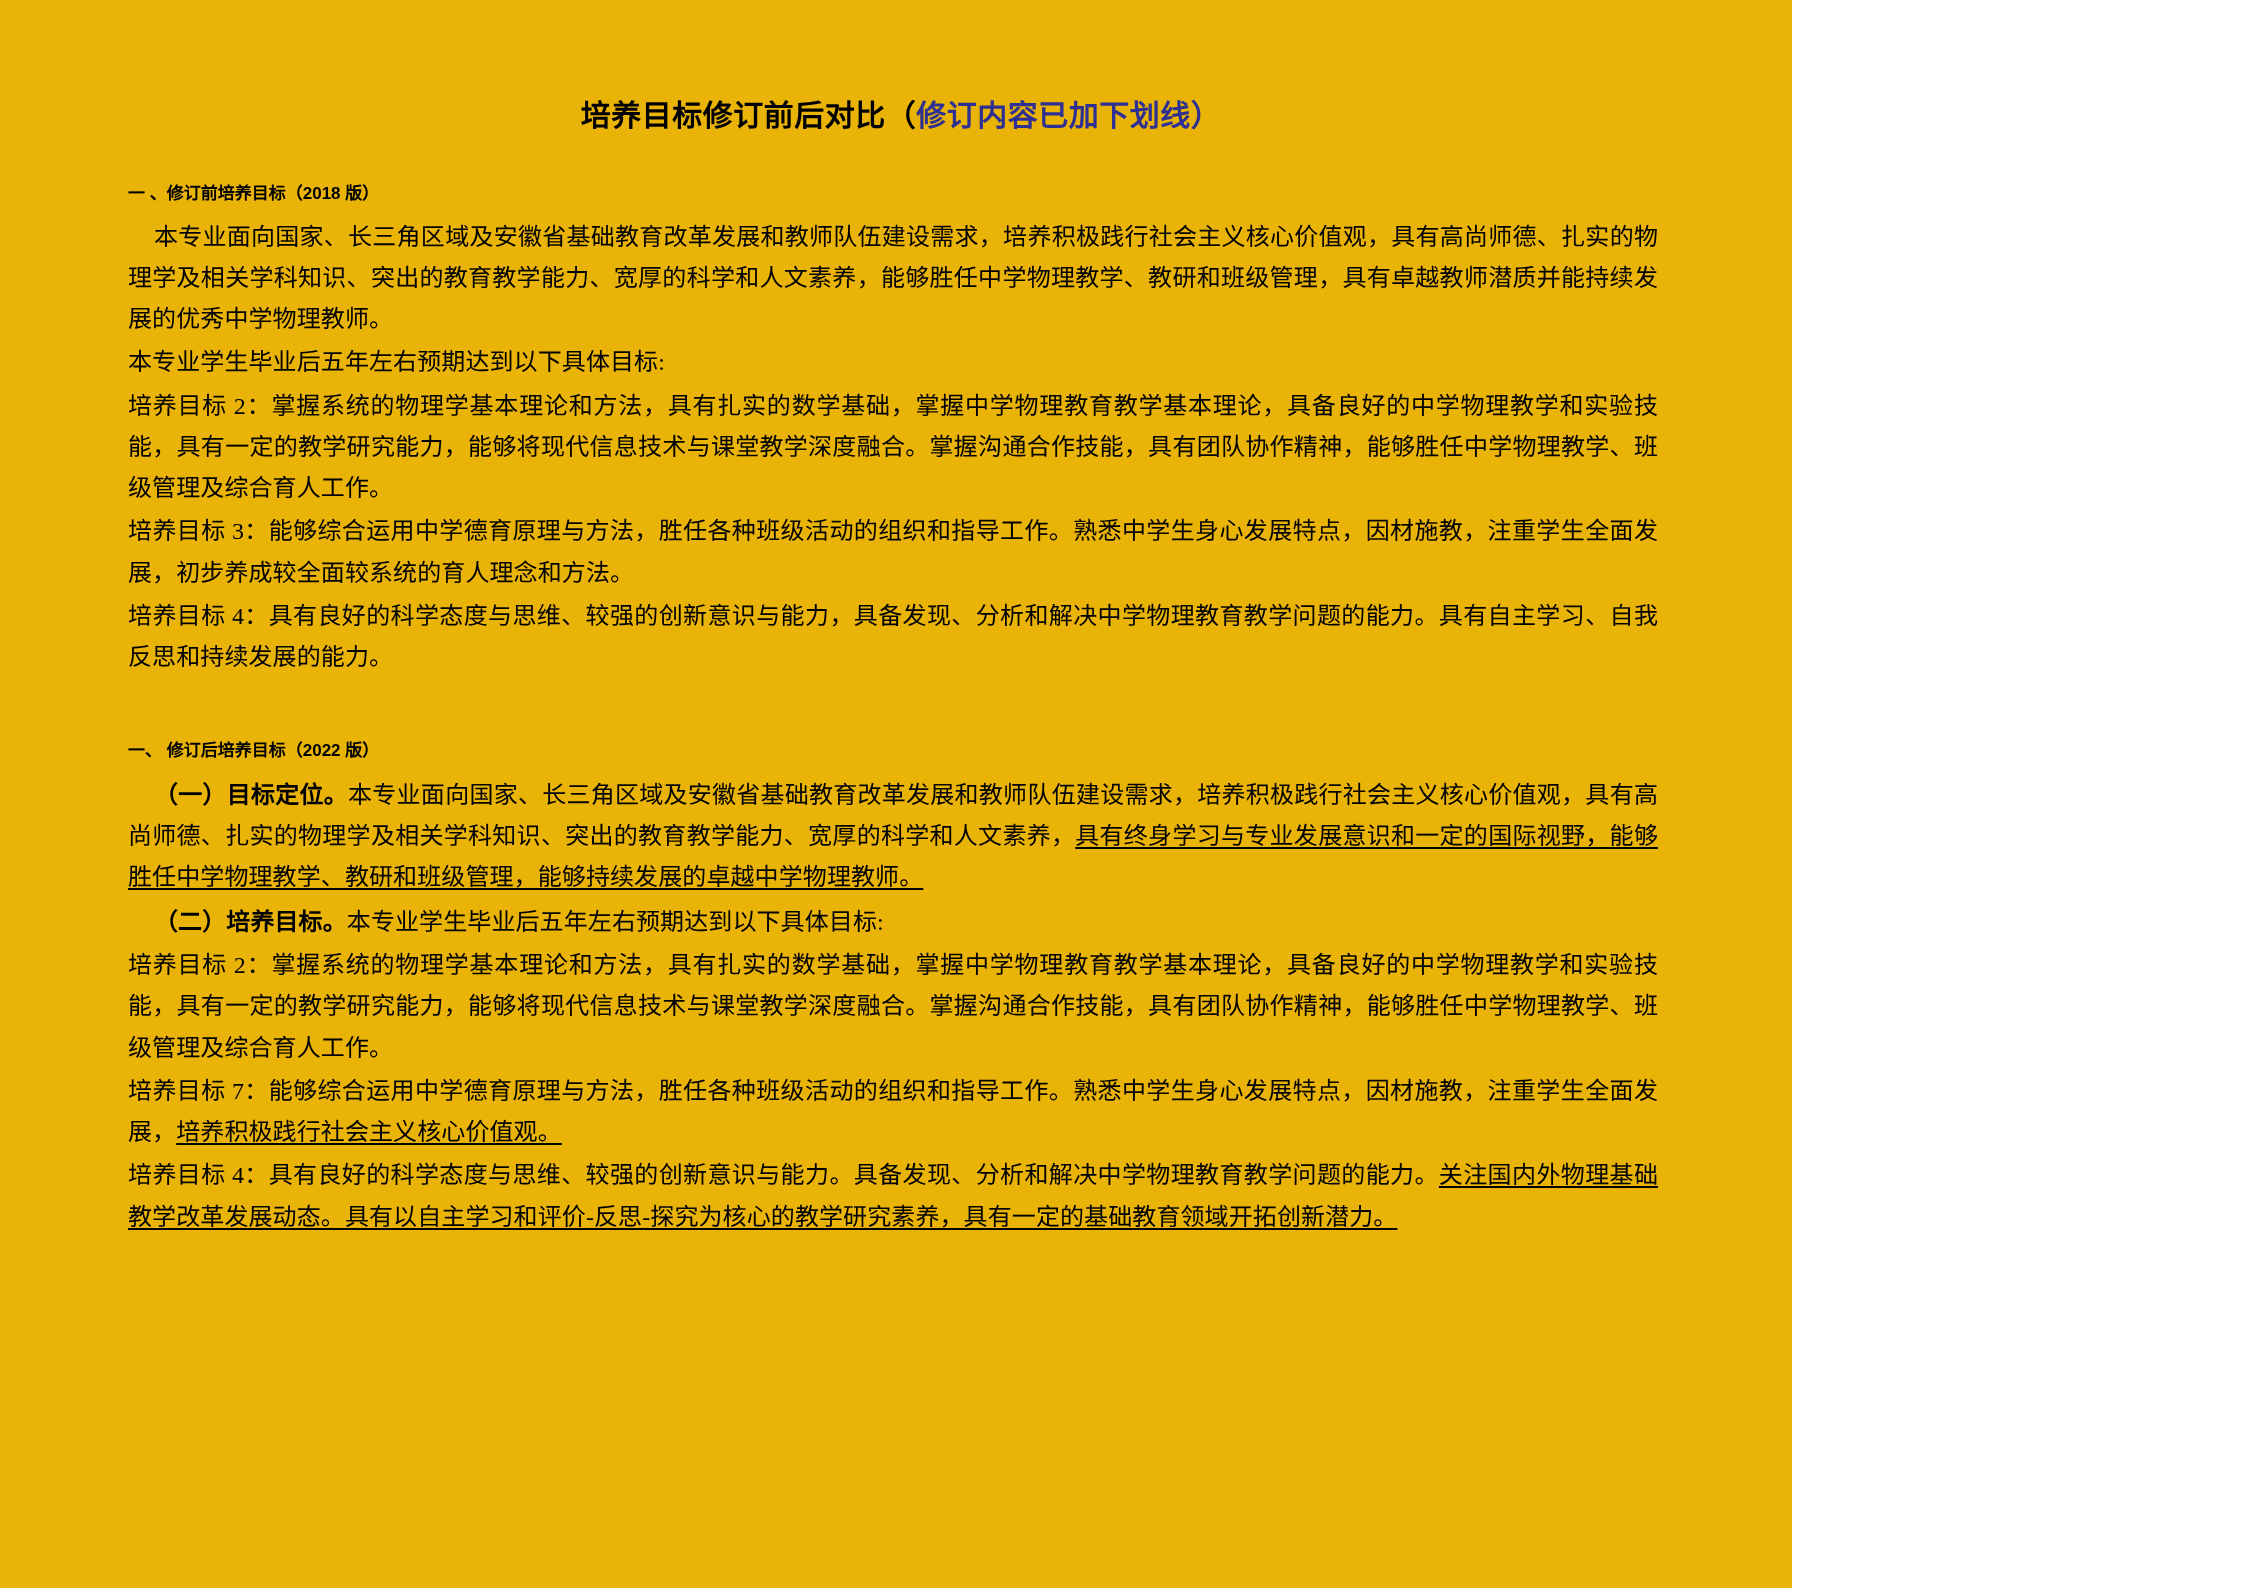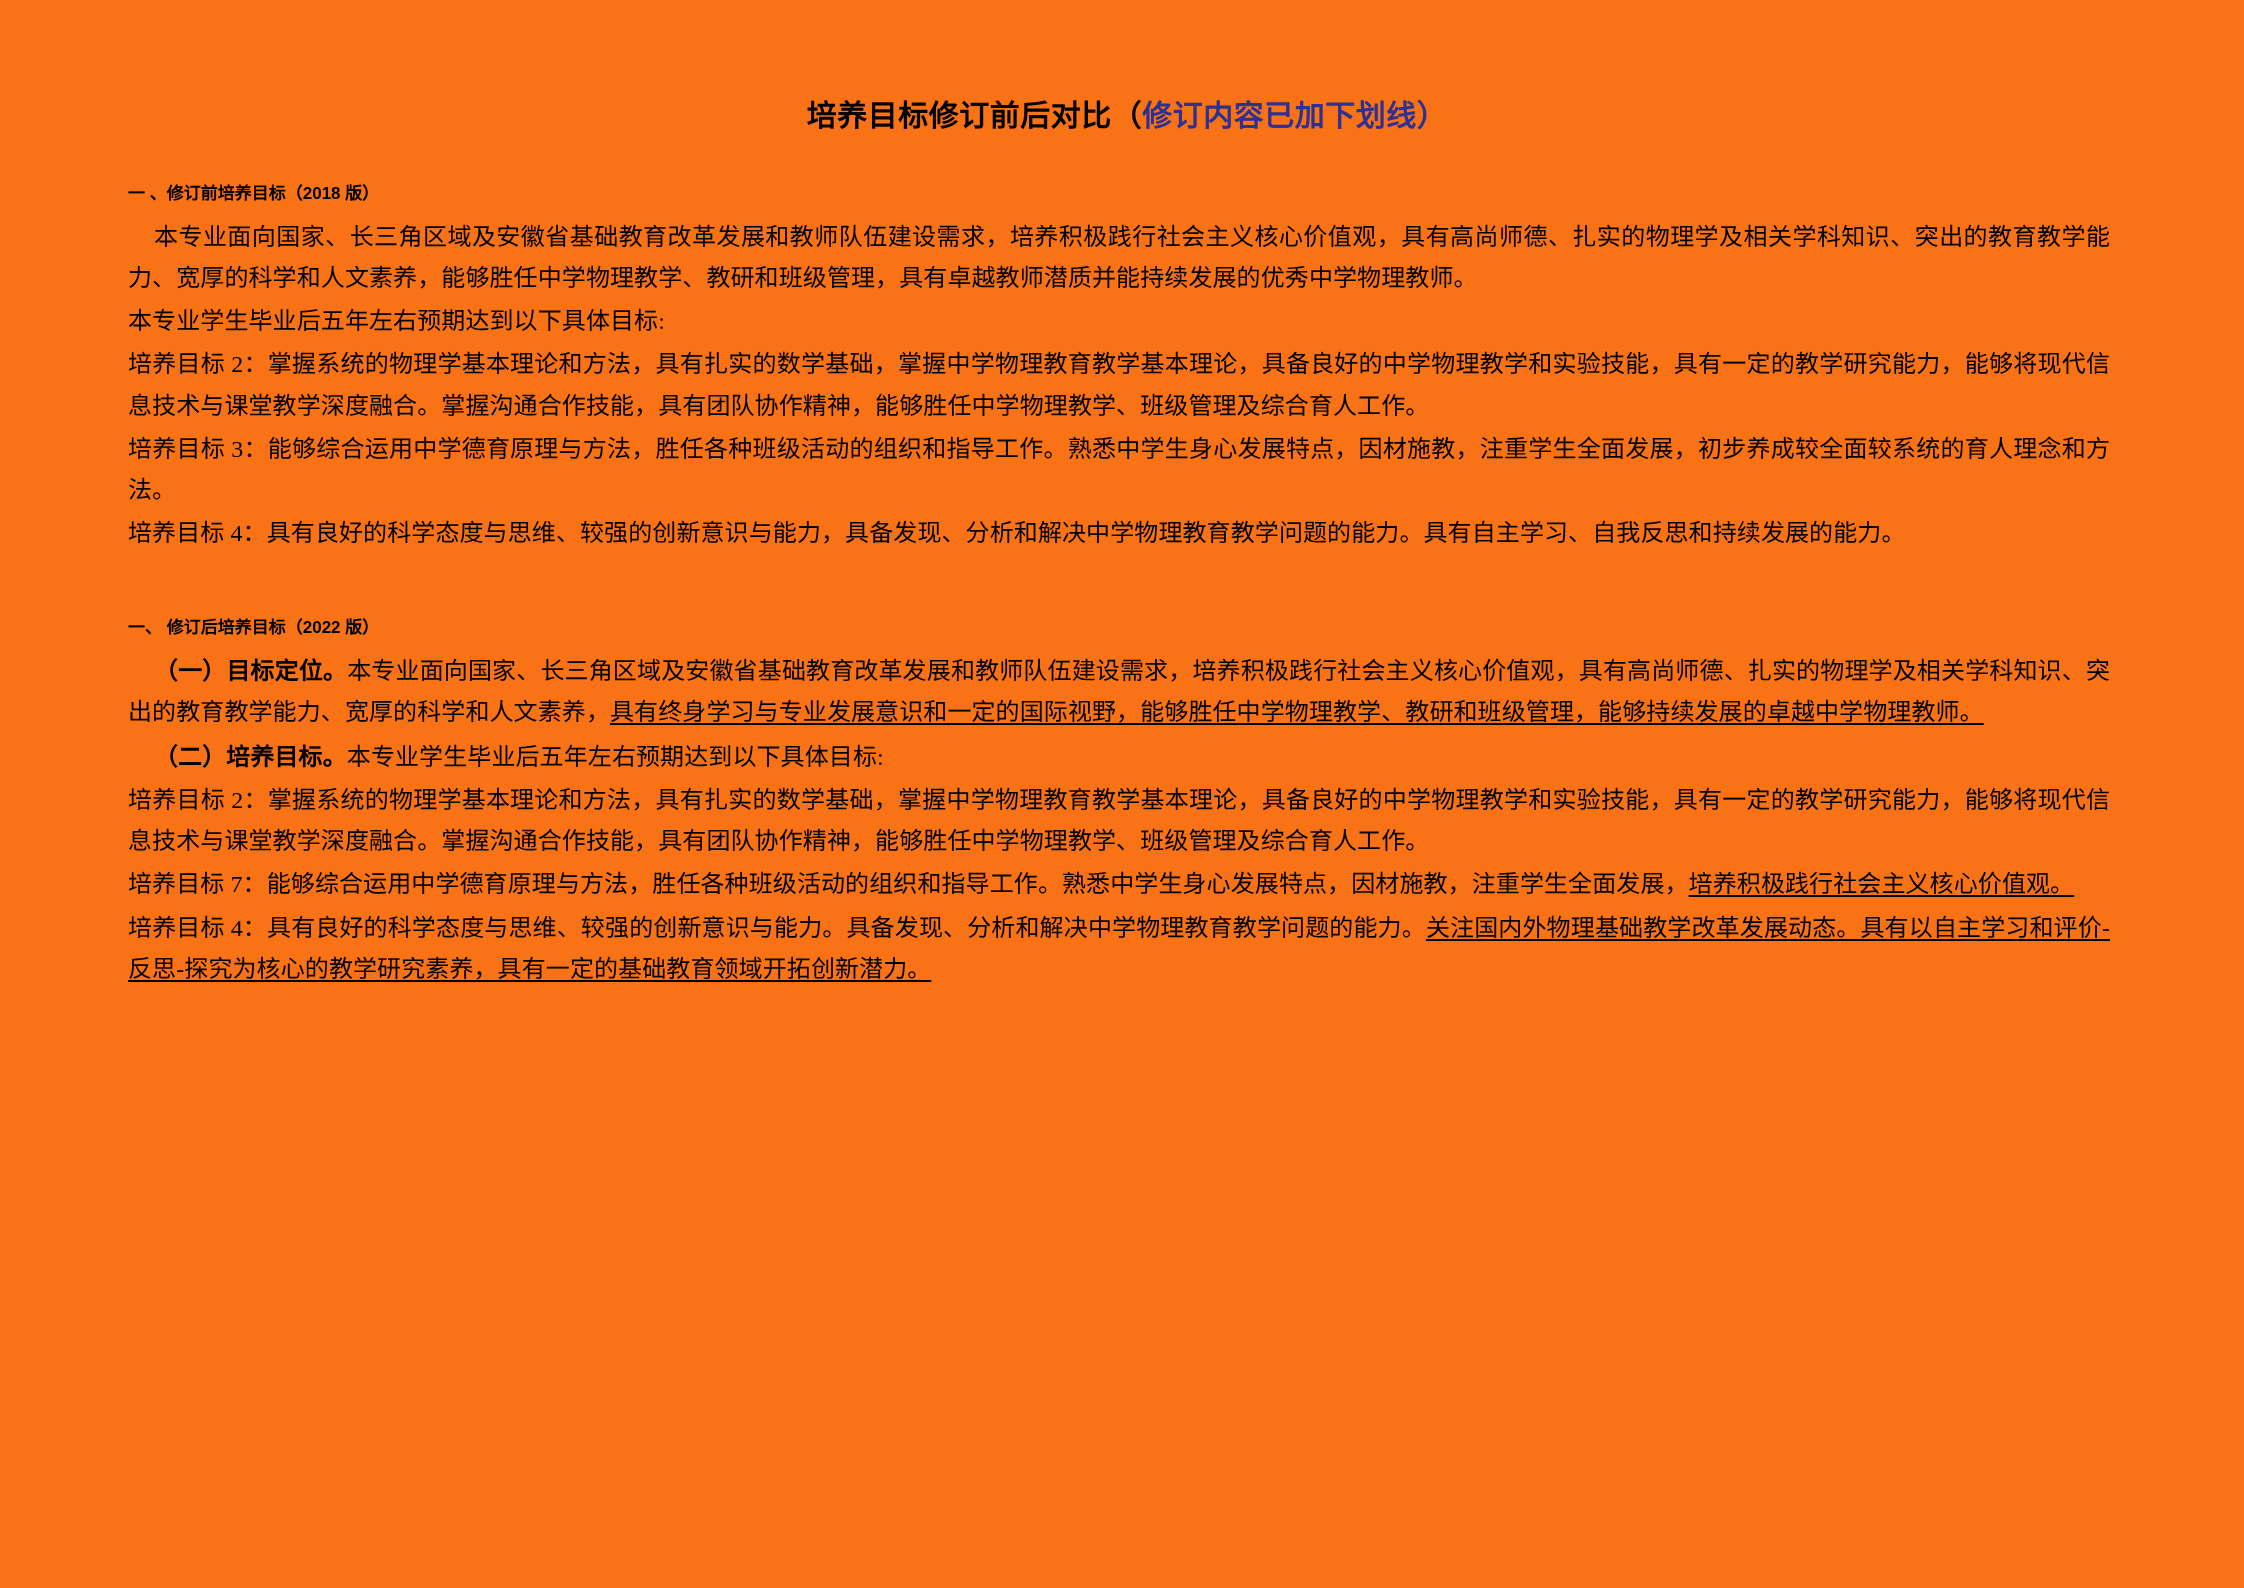--- a/index.html
+++ b/index.html
@@ -8,24 +8,24 @@
     background: #ffffff;
   }
   body {
     width: 2244px;
     min-height: 1588px;
     font-family: "Liberation Serif", "DejaVu Serif", serif;
     color: #000000;
   }
   .page {
     box-sizing: border-box;
-    width: 2244px;
+    width: 1792px;
     min-height: 1588px;
     padding: 96px 118px 40px 128px;
-    background: #f97316;
+    background: #eab308;
   }
   .doc-title {
     text-align: center;
     font-family: "Liberation Sans", "DejaVu Sans", sans-serif;
     font-size: 30px;
     font-weight: bold;
     letter-spacing: 0.5px;
     margin: 0 0 46px 0;
     line-height: 1.3;
   }

